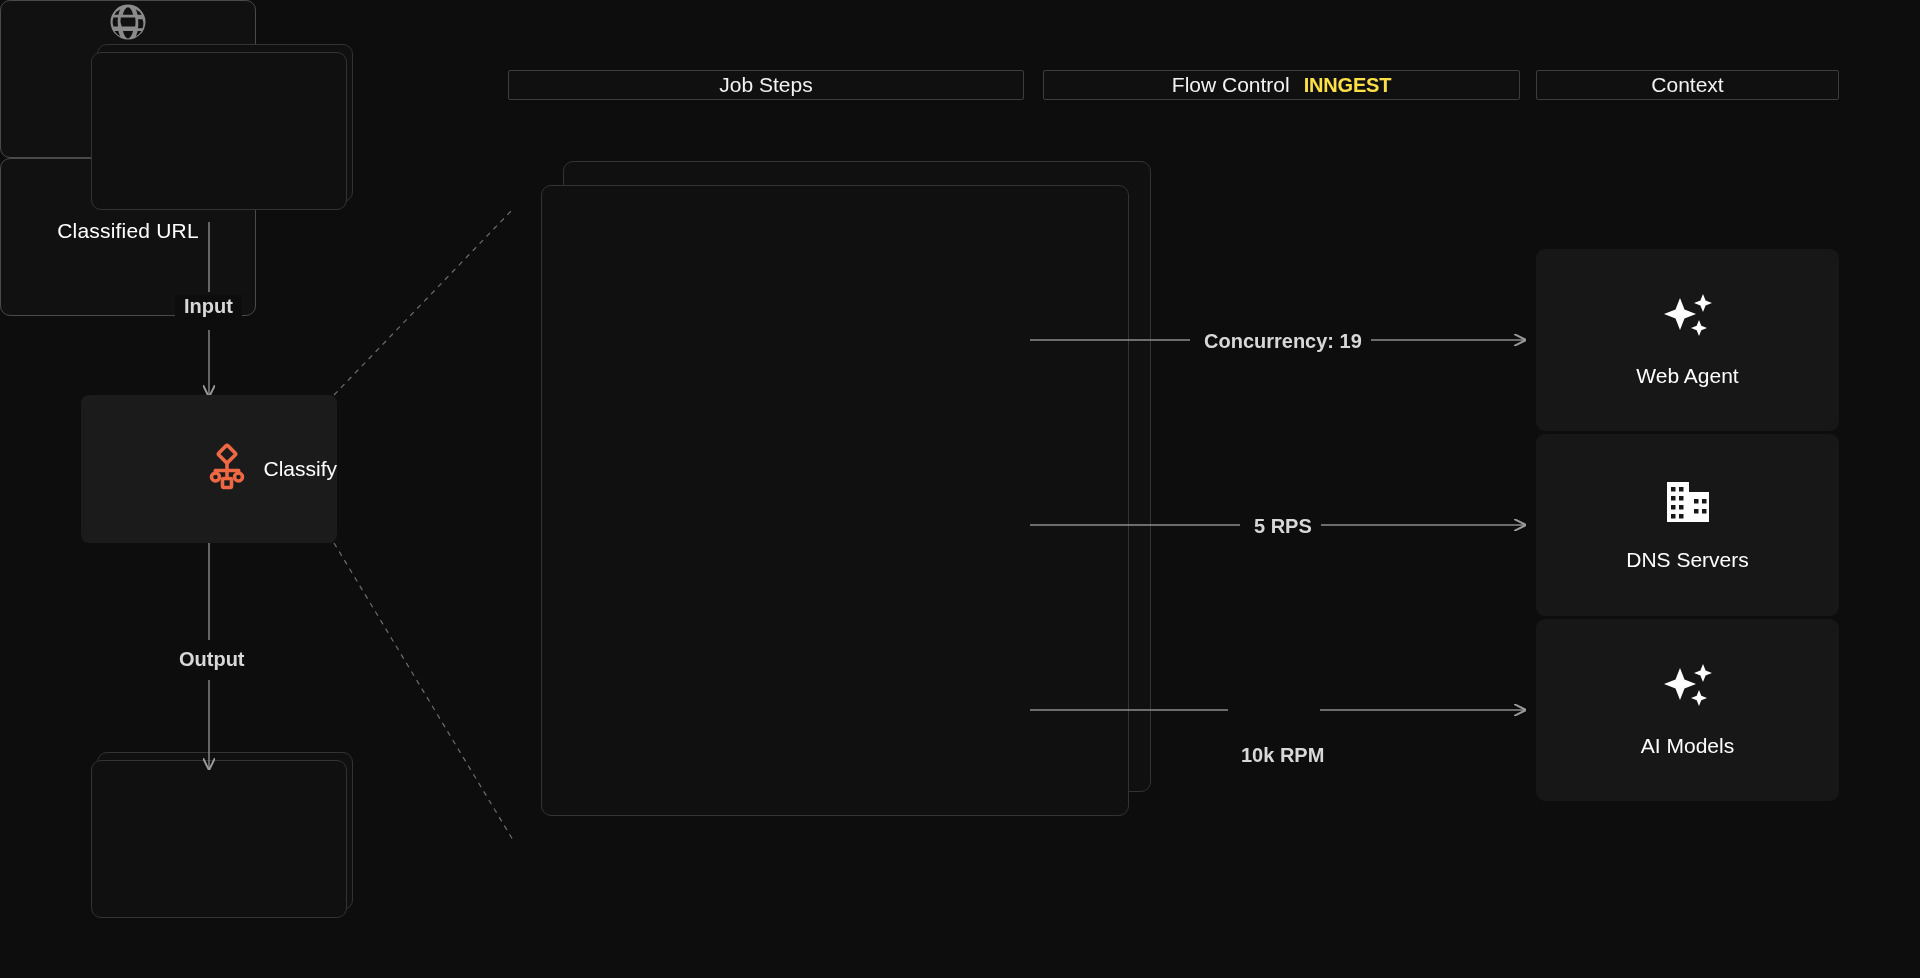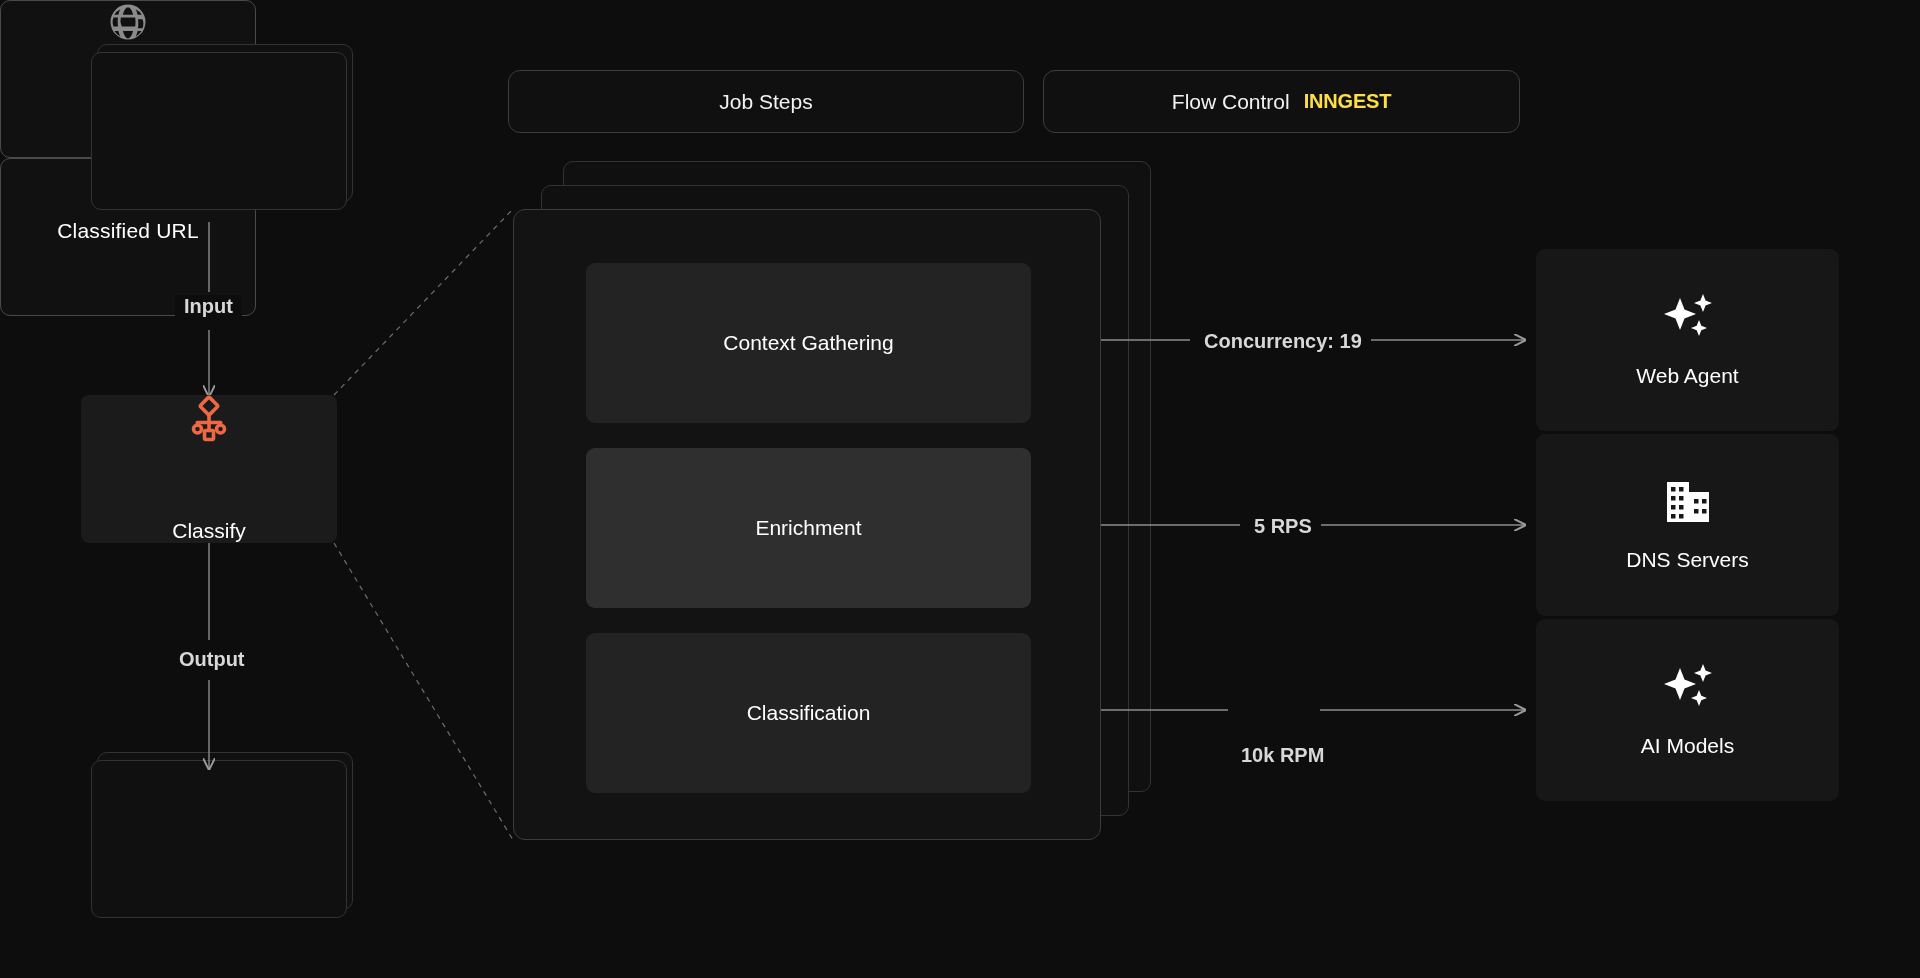--- a/index.html
+++ b/index.html
@@ -38,22 +38,22 @@
     border:1px solid #4a4a4a;
     border-radius:10px;
     z-index:5;
   }
   .io-label {
     font-size:21px; color:#fff; letter-spacing:.2px;
   }
   .classify-node {
     position:absolute;
     width:256px; height:148px;
-    display:flex; flex-direction:column;
-    align-items:center; justify-content:space-between;
+    display:flex; flex-direction:row;
+    align-items:center; justify-content:flex-end;
     gap:12px;
     background:#1b1b1b;
     border-radius:8px;
     z-index:6;
   }
   .classify-label { font-size:21px; color:#fff; }
 
   
   .edge-label {
     position:absolute;
@@ -61,25 +61,25 @@
     background:#0d0d0d;
     padding:0 9px;
     white-space:nowrap;
     z-index:7;
     font-weight:bold;
   }
 
   
   .header-pill {
     position:absolute;
-    height:63px;
+    height:30px;
     display:flex; align-items:center; justify-content:center;
     gap:14px;
     border:1px solid #3d3d3d;
-    border-radius:12px;
+    border-radius:2px;
     background:#101010;
     z-index:4;
   }
   .header-pill .ttl { font-size:21px; color:#f2f2f2; }
   .header-pill .brand {
     font-size:20px; color:#fde047;
     font-weight:bold; letter-spacing:-.2px;
   }
 
   
@@ -157,20 +157,23 @@
 
   <div class="header-pill" style="left:508px; top:70px; width:516px;">
     <span class="ttl">Job Steps</span>
   </div>
 
   <div class="header-pill" style="left:1043px; top:70px; width:477px;">
     <span class="ttl">Flow Control</span>
     <span class="brand">INNGEST</span>
   </div>
 
+  <div class="header-pill" style="left:1536px; top:70px; width:303px;">
+    <span class="ttl">Context</span>
+  </div>
 
   <div class="ghost" style="left:97px; top:44px; width:256px; height:158px;"></div>
   <div class="ghost" style="left:91px; top:52px; width:256px; height:158px;"></div>
   <div class="io-card" style="left:81px; top:64px;">
     <span>
       <svg width="42" height="42" viewBox="0 0 24 24">
         <g fill="#8b8b8b">
           <path d="M12 2a10 10 0 100 20 10 10 0 000-20zm0 1.6c1.1 0 2.3 1.6 2.9 4.2h-5.8C9.7 5.2 10.9 3.6 12 3.6zM7.6 4.7c-.5 1-.9 2.2-1.1 3.1H4.2a8.5 8.5 0 013.4-3.1zM3.7 9.4h2.6A17 17 0 006.1 12c0 .9.1 1.8.2 2.6H3.7A8.4 8.4 0 013.2 12c0-.9.2-1.8.5-2.6zm.5 7.8h2.3c.2 1 .6 2.1 1.1 3.1a8.5 8.5 0 01-3.4-3.1zm4.9 0h5.8c-.6 2.6-1.8 4.2-2.9 4.2s-2.3-1.6-2.9-4.2zm-.6-2.6A15.6 15.6 0 017.7 12c0-.9.1-1.8.2-2.6h8.2c.1.8.2 1.7.2 2.6 0 .9-.1 1.8-.2 2.6H8.5zm7.9 5.7c.5-1 .9-2.1 1.1-3.1h2.3a8.5 8.5 0 01-3.4 3.1zm3.9-4.7h-2.6c.1-.8.2-1.7.2-2.6 0-.9-.1-1.8-.2-2.6h2.6c.3.8.5 1.7.5 2.6s-.2 1.8-.5 2.6zm-.5-7.8h-2.3c-.2-.9-.6-2.1-1.1-3.1a8.5 8.5 0 013.4 3.1z"></path>
         </g>
       </svg>
@@ -210,31 +213,20 @@
           <path d="M12 2a10 10 0 100 20 10 10 0 000-20zm0 1.6c1.1 0 2.3 1.6 2.9 4.2h-5.8C9.7 5.2 10.9 3.6 12 3.6zM7.6 4.7c-.5 1-.9 2.2-1.1 3.1H4.2a8.5 8.5 0 013.4-3.1zM3.7 9.4h2.6A17 17 0 006.1 12c0 .9.1 1.8.2 2.6H3.7A8.4 8.4 0 013.2 12c0-.9.2-1.8.5-2.6zm.5 7.8h2.3c.2 1 .6 2.1 1.1 3.1a8.5 8.5 0 01-3.4-3.1zm4.9 0h5.8c-.6 2.6-1.8 4.2-2.9 4.2s-2.3-1.6-2.9-4.2zm-.6-2.6A15.6 15.6 0 017.7 12c0-.9.1-1.8.2-2.6h8.2c.1.8.2 1.7.2 2.6 0 .9-.1 1.8-.2 2.6H8.5zm7.9 5.7c.5-1 .9-2.1 1.1-3.1h2.3a8.5 8.5 0 01-3.4 3.1zm3.9-4.7h-2.6c.1-.8.2-1.7.2-2.6 0-.9-.1-1.8-.2-2.6h2.6c.3.8.5 1.7.5 2.6s-.2 1.8-.5 2.6zm-.5-7.8h-2.3c-.2-.9-.6-2.1-1.1-3.1a8.5 8.5 0 013.4 3.1z"></path>
         </g>
       </svg>
     </span>
     <span class="io-label">Classified URL</span>
   </div>
 
   <div class="ghost dotted" style="left:563px; top:161px; width:588px; height:631px;"></div>
   <div class="ghost dotted" style="left:541px; top:185px; width:588px; height:631px;"></div>
 
-  <div id="steps-panel" class="dotted">
-    <div class="step-box" style="top:53px;">
-      <span>Context Gathering</span>
-    </div>
-    <div class="step-box active" style="top:238px;">
-      <span>Enrichment</span>
-    </div>
-    <div class="step-box" style="top:423px;">
-      <span>Classification</span>
-    </div>
-  </div>
 
   <div class="edge-label" style="left:1195px; top:330px;">Concurrency: 19</div>
   <div class="edge-label" style="left:1245px; top:515px;">5 RPS</div>
   <div class="edge-label" style="left:1232px; top:700px;margin-top:44px;">10k RPM</div>
 
   <div class="ctx-card dotted" style="top:249px;">
     <span>
       <svg width="56" height="50" viewBox="0 0 56 50">
         <g fill="#ffffff">
           <path d="M20 6 L24.5 17.5 L36 22 L24.5 26.5 L20 38 L15.5 26.5 L4 22 L15.5 17.5 Z"></path>

